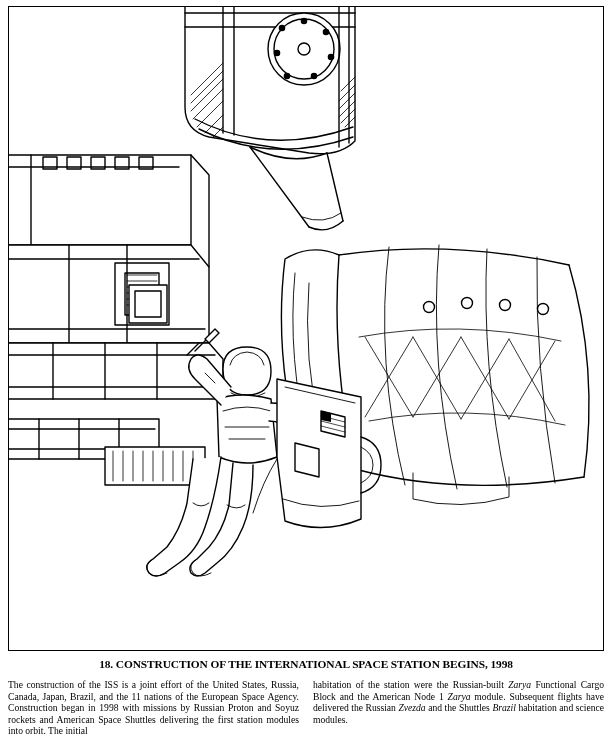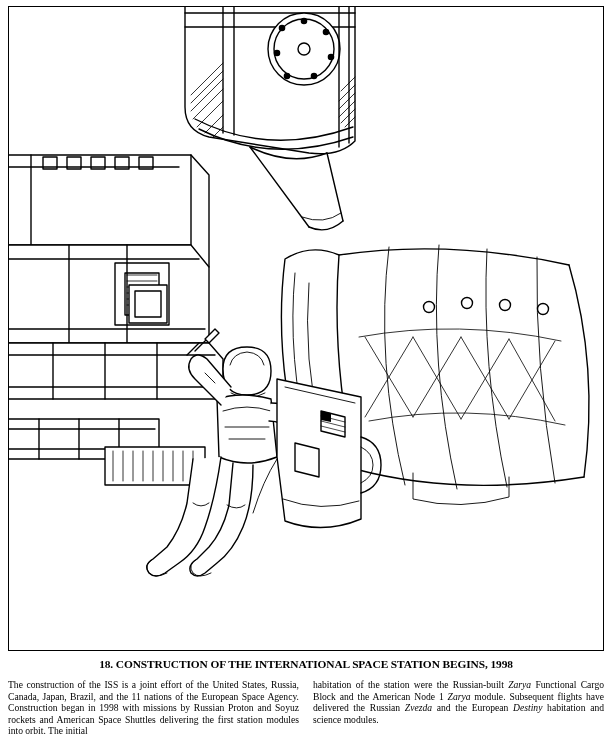--- a/index.html
+++ b/index.html
@@ -283,17 +283,17 @@
     </svg>
   </div>
 
   <div class="caption">18. CONSTRUCTION OF THE INTERNATIONAL SPACE STATION BEGINS, 1998</div>
 
   <div class="body-columns">
     <div class="body-col">
       <p>The construction of the ISS is a joint effort of the United States, Russia, Canada, Japan, Brazil, and the 11 nations of the European Space Agency. Construction began in 1998 with missions by Russian Proton and Soyuz rockets and American Space Shuttles delivering the first station modules into orbit. The initial</p>
     </div>
     <div class="body-col">
-      <p><span>habitation of the station were the Russian-built </span><em>Zarya</em><span> Functional Cargo Block and the American Node 1 </span><em>Zarya</em><span> module. Subsequent flights have delivered the Russian </span><em>Zvezda</em><span> and the European </span><em>Destiny</em><span> habitation and science modules.</span></p>
+      <p><span>habitation of the station were the Russian-built </span><em>Zarya</em><span> Functional Cargo Block and the American Node 1 </span><em>Zarya</em><span> module. Subsequent flights have delivered the Russian </span><em>Zvezda</em><span> and the Shuttles </span><em>Brazil</em><span> habitation and science modules.</span></p>
     </div>
   </div>
 
 </div>
 
 </body></html>

